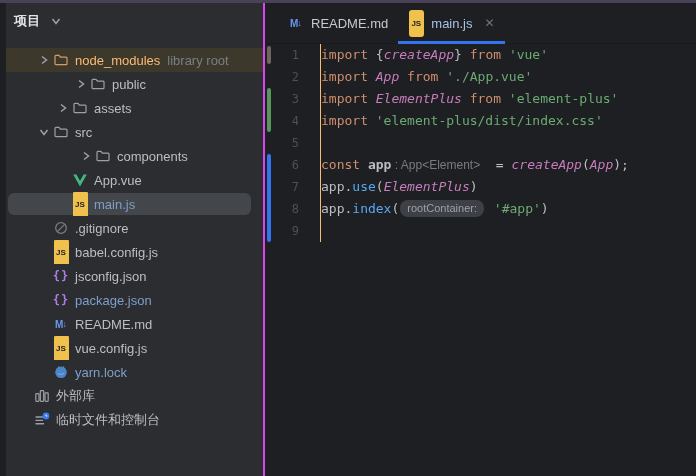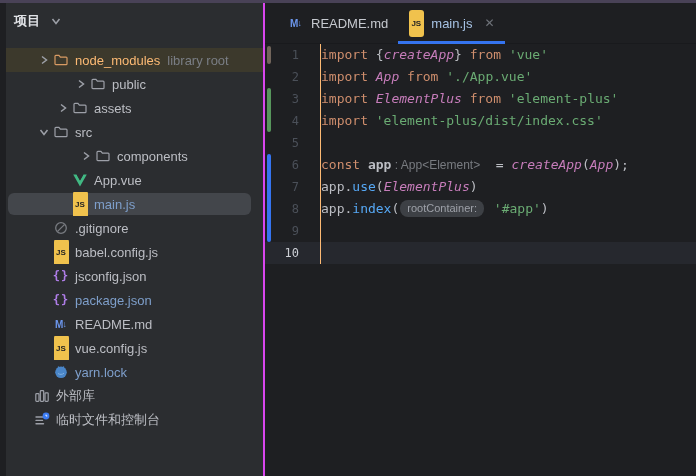--- a/index.html
+++ b/index.html
@@ -372,19 +372,15 @@
         <div class="cl">
           <span class="mk mid" style="background: rgb(53, 116, 240);"></span>
           <span class="num">8</span>
           <span class="body"><span class="tk-pl">app.</span><span class="tk-call">index</span><span class="tk-pl">(</span><span class="tk-chip">rootContainer:</span><span class="tk-pl"> </span><span class="tk-str">'#app'</span><span class="tk-pl">)</span></span>
         </div>
         <div class="cl">
           <span class="mk end" style="background: rgb(53, 116, 240);"></span>
           <span class="num">9</span>
           <span class="body"></span>
         </div>
-        <div class="cl current">
-          <span class="num">10</span>
-          <span class="body"></span>
-        </div>
       </div>
   </main>
 </div>
 
 </body></html>

